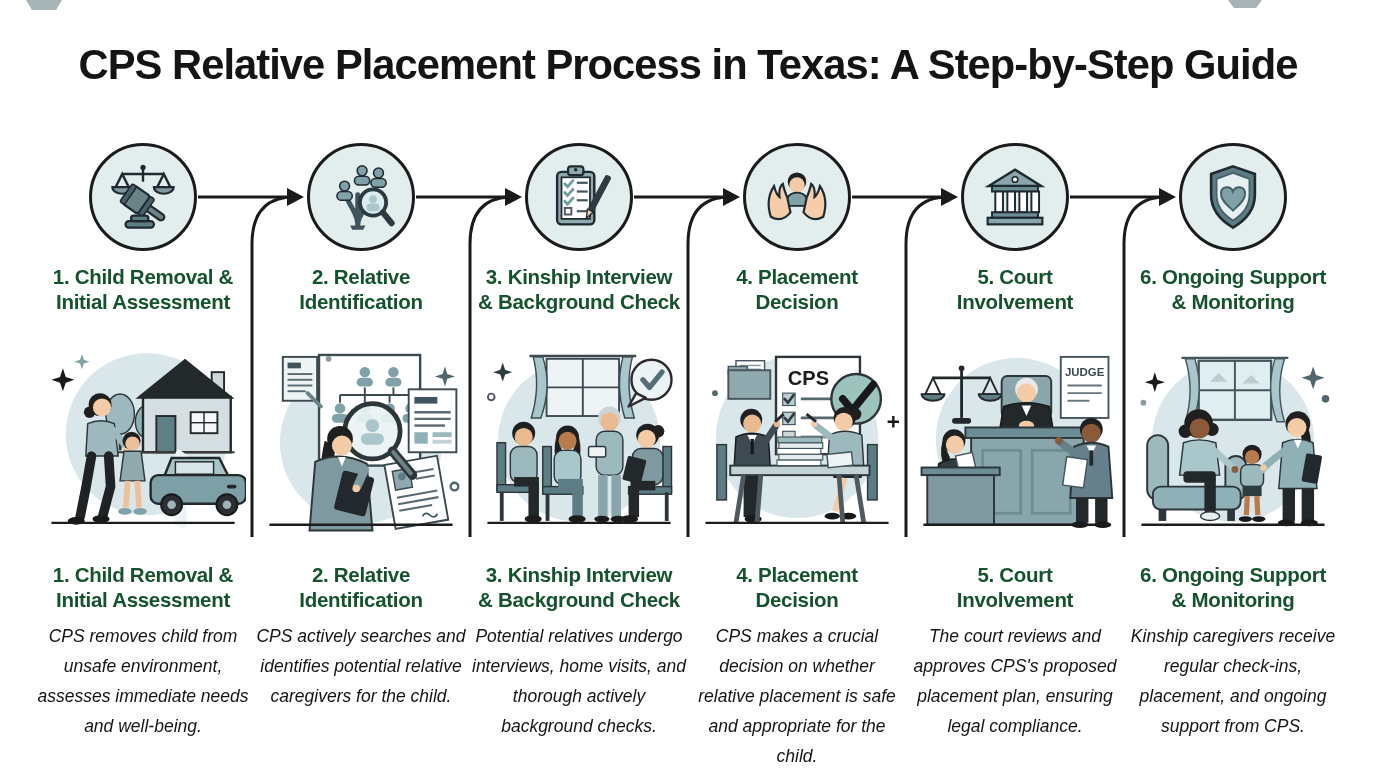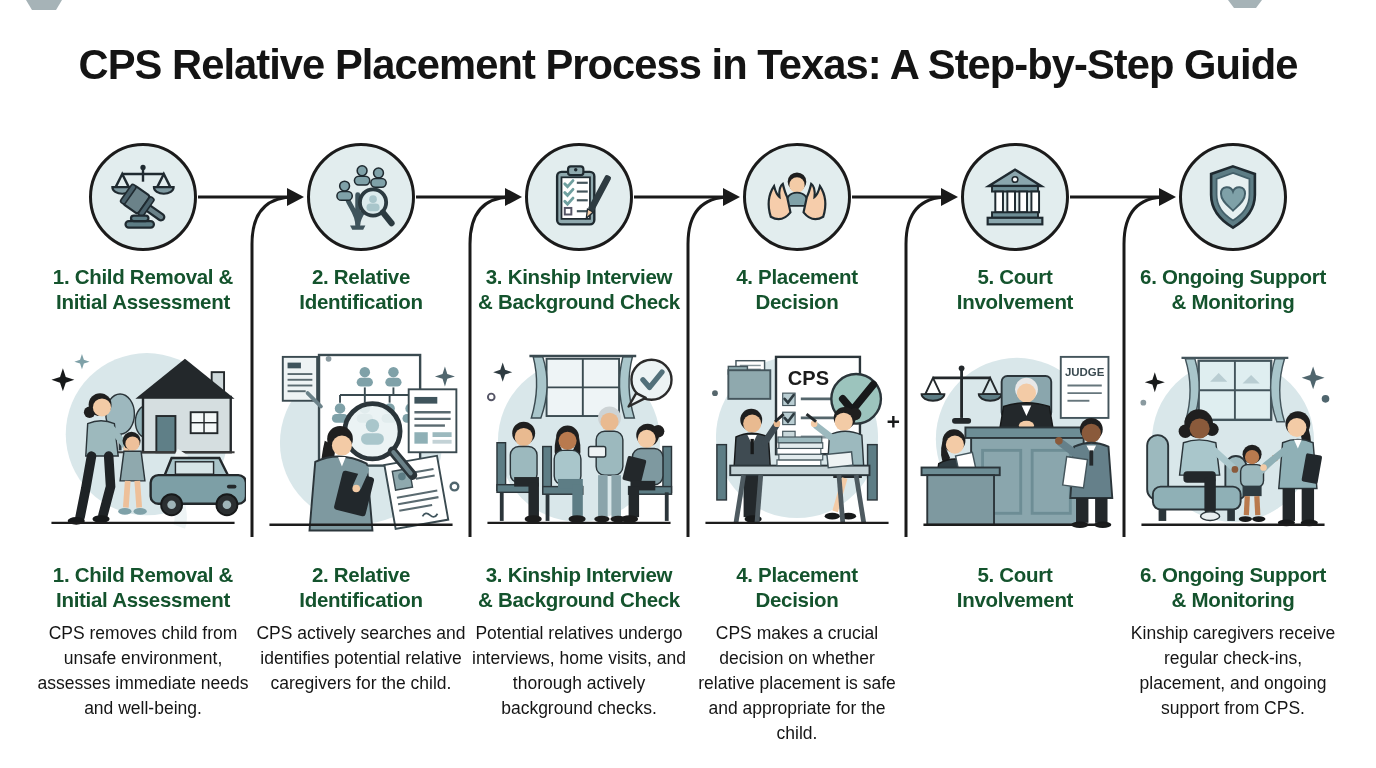--- a/index.html
+++ b/index.html
@@ -21,21 +21,21 @@
     background:#e2edee; border:3px solid #1b1b1b;
     display:flex; align-items:center; justify-content:center; }
 
   .step-title { margin-top:13px; font-weight:bold; font-size:20.5px;
     line-height:25px; letter-spacing:-0.3px; color:#14532d; }
   .step-title.bottom { margin-top:27px; }
 
   .illus { margin-top:25px; width:206px; height:196px; }
   .illus svg { display:block; }
 
-  .desc { margin-top:9px; font-size:17.5px; line-height:25px; padding:0 2px; color:#151515; }
+  .desc { margin-top:9px; font-size:17.5px; line-height:30px; padding:0 2px; color:#151515;font-style:italic; }
 
   svg text { font-family:"Liberation Sans", sans-serif; }
 </style>
 </head>
 <body>
 
 <div class="page">
 
   <h1 class="main-title">CPS Relative Placement Process in Texas: A Step-by-Step Guide</h1>
 
@@ -516,20 +516,21 @@
             <rect x="192" y="162" width="13" height="26" fill="#23282b"></rect>
           <ellipse cx="176" cy="190" rx="9" ry="3.5" fill="#17191a"></ellipse>
             <ellipse cx="200" cy="190" rx="9" ry="3.5" fill="#17191a"></ellipse>
           <line x1="12" y1="190" x2="204" y2="190" stroke="#1c1c1c" stroke-width="2.5"></line>
         </svg>
       </div>
       <div class="step-title bottom">
         <div>5. Court</div>
         <div>Involvement</div>
       </div>
+      <div class="desc">The court reviews and approves CPS's proposed placement plan, ensuring legal compliance.</div>
     </div>
 
     <div class="col">
       <div class="circle">
         <svg width="70" height="70" viewBox="0 0 64 64">
           <path d="M32 4 L52 11 V30 C52 44 44 53 32 60 C20 53 12 44 12 30 V11 Z" fill="#5d7d85" stroke="#1f2a30" stroke-width="2.4"></path>
           <path d="M32 10 L47 15.5 V30 C47 41 41 48 32 53.5 C23 48 17 41 17 30 V15.5 Z" fill="#e6f0f1" stroke="#44606a" stroke-width="1.6"></path>
           <path d="M32 27 C30 21.5 21 21.5 21 29 C21 35.5 27.5 40 32 44.5 C36.5 40 43 35.5 43 29 C43 21.5 34 21.5 32 27 Z" fill="#7fa1a8" stroke="#44606a" stroke-width="1.8"></path>
         </svg>
       </div>

